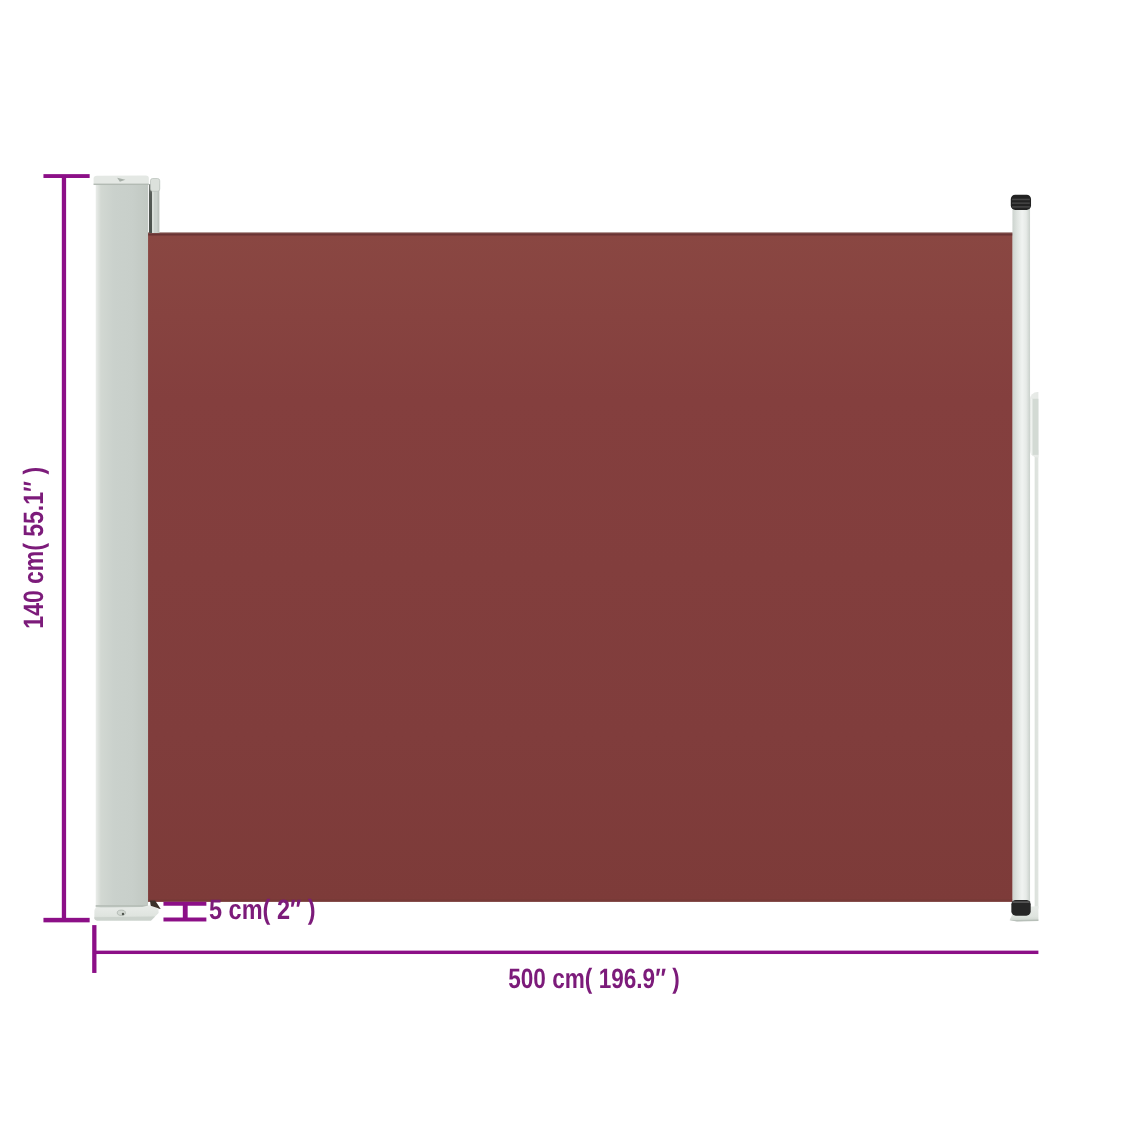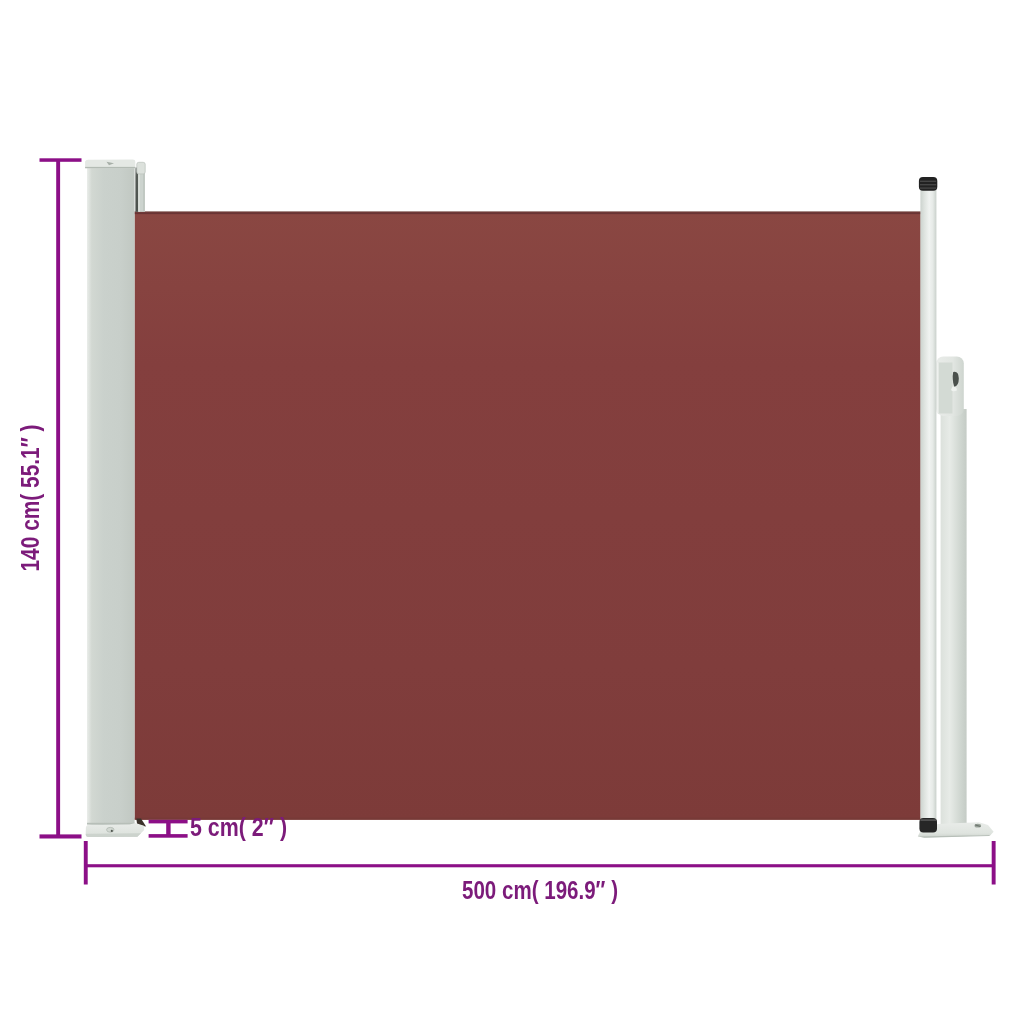--- a/index.html
+++ b/index.html
@@ -1,16 +1,16 @@
 <!DOCTYPE html>
 <html><head>
 <meta charset="utf-8">
 <style>
   html,body{margin:0;padding:0;background:#ffffff;}
-  #stage{position:relative;width:1024px;height:1024px;background:#ffffff;overflow:hidden;
+  #stage{position:relative;width:944px;height:1024px;background:#ffffff;overflow:hidden;
          font-family:"Liberation Sans", sans-serif;}
   svg{display:block;}
 </style>
 </head>
 <body>
 <div id="stage">
 <svg width="1024" height="1024" viewBox="0 0 1024 1024" xmlns="http://www.w3.org/2000/svg">
   <defs>
     <linearGradient id="gCas" x1="0" y1="0" x2="1" y2="0">
       <stop offset="0" stop-color="#eaedea"></stop>

